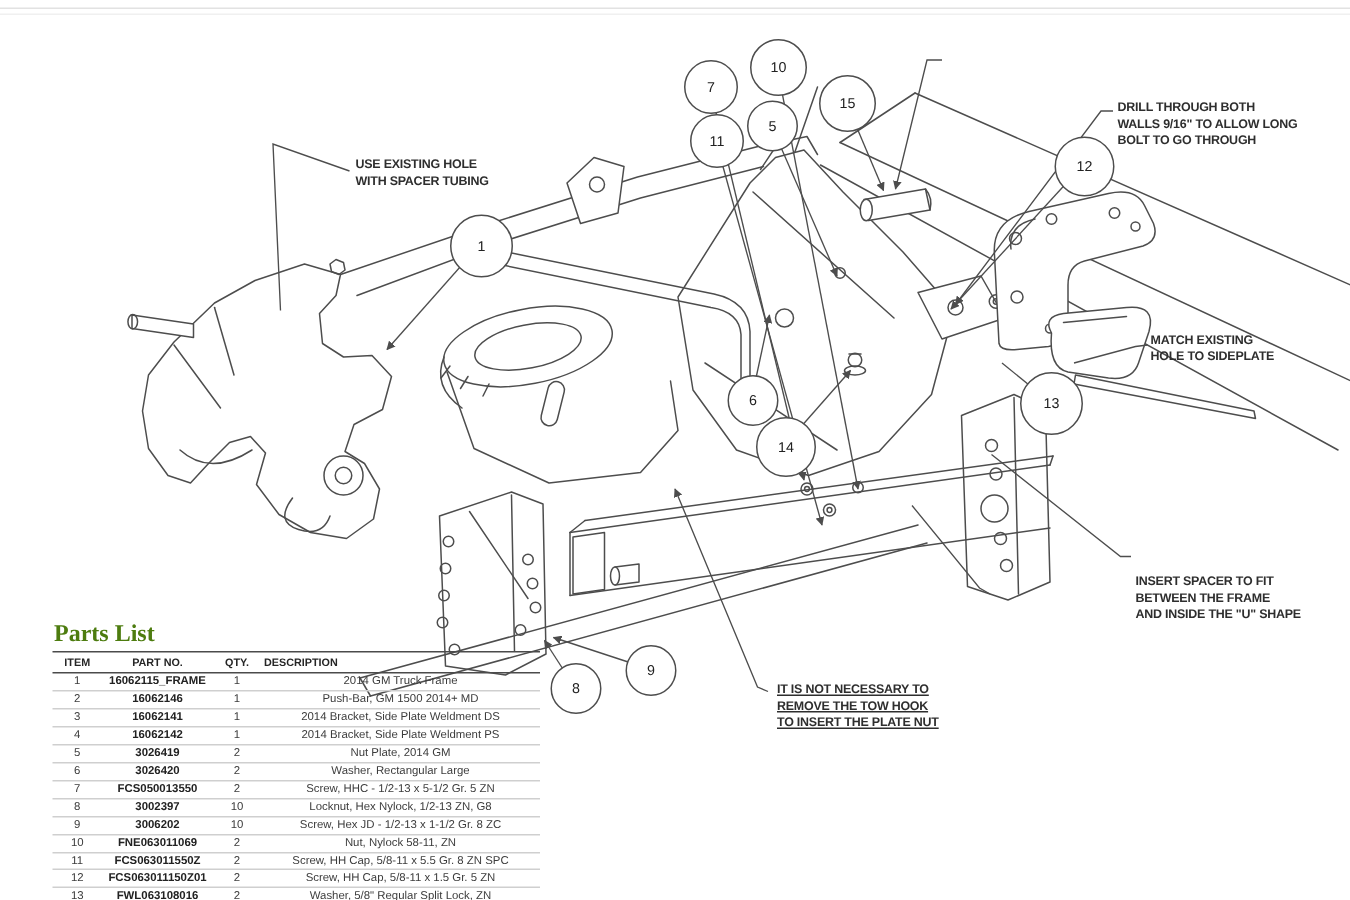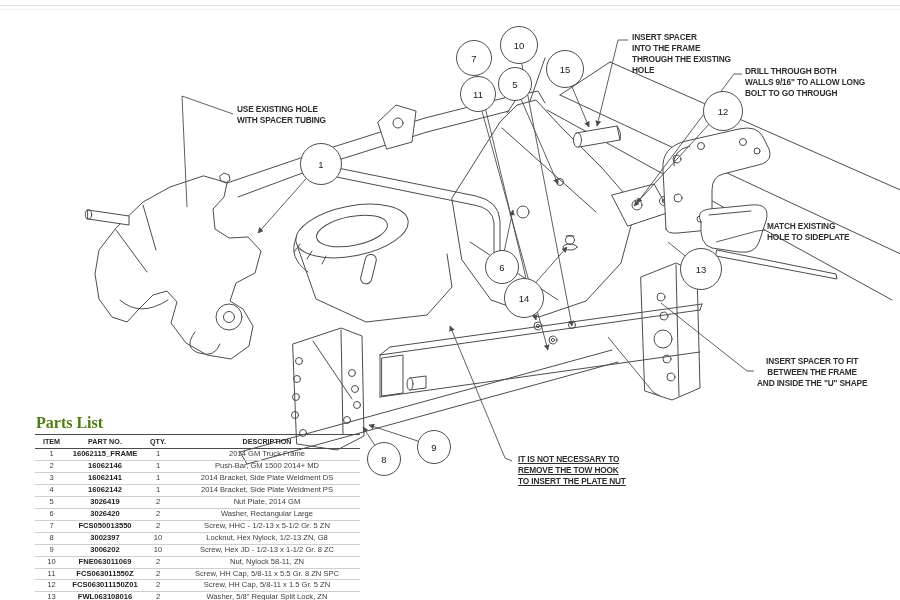--- a/index.html
+++ b/index.html
@@ -15,21 +15,21 @@
         font-size:9.5px;color:#222;z-index:5;}
   
   .parts-title{position:absolute;left:36px;top:414px;font-family:"Liberation Serif",serif;
         font-weight:bold;font-size:16px;color:#4d7c0f;}
   table.parts{position:absolute;left:35px;top:434px;width:325px;border-collapse:collapse;
         font-size:7.6px;color:#3c3c3c;table-layout:fixed;}
   table.parts col.c-item{width:33px;} table.parts col.c-part{width:74px;}
   table.parts col.c-qty{width:32px;}  table.parts col.c-desc{width:186px;}
   table.parts th{font-size:7.2px;font-weight:bold;color:#262626;padding:2px 2px;
         border-top:1.4px solid #4b4b4b;border-bottom:1.4px solid #4b4b4b;text-align:center;}
-  table.parts th:last-child{text-align:center;}
+  table.parts th:last-child{text-align:left;}
   table.parts td{padding:1px 2px;border-bottom:1px solid #cfcfcf;line-height:1.18;
         white-space:nowrap;overflow:hidden;text-align:center;}
   table.parts td:nth-child(1){text-align:center;}
   table.parts td:nth-child(2){text-align:center;font-weight:bold;color:#222;margin-left:11px;}
   table.parts td:nth-child(3){text-align:center;}
   table.parts tr:last-child td{border-bottom:3px solid #4e4e4e;}
 </style>
 </head>
 <body>
 
@@ -215,30 +215,26 @@
       <div class="balloon" style="left: 703px; top: 91px; width: 38px; height: 38px;">12</div>
       <div class="balloon" style="left: 485px; top: 250px; width: 32px; height: 32px;">6</div>
       <div class="balloon" style="left: 504px; top: 278px; width: 38px; height: 38px;">14</div>
       <div class="balloon" style="left: 680px; top: 248px; width: 40px; height: 40px;">13</div>
       <div class="balloon" style="left: 367px; top: 442px; width: 32px; height: 32px;">8</div>
       <div class="balloon" style="left: 417px; top: 430px; width: 32px; height: 32px;">9</div>
     </div>
 
   <div class="anno" style="left:237px;top:104px;">USE EXISTING HOLE
 WITH SPACER TUBING</div>
-  <div class="anno" style="left:632px;top:32px;">INSERT SPACER
-INTO THE FRAME
-THROUGH THE EXISTING
-HOLE</div>
   <div class="anno" style="left:745px;top:66px;">DRILL THROUGH BOTH
 WALLS 9/16" TO ALLOW LONG
 BOLT TO GO THROUGH</div>
   <div class="anno" style="left:767px;top:221px;">MATCH EXISTING
 HOLE TO SIDEPLATE</div>
-  <div class="anno" style="left:757px;top:356px;text-align:center;">INSERT SPACER TO FIT
+  <div class="anno" style="left:757px;top:382px;">INSERT SPACER TO FIT
 BETWEEN THE FRAME
 AND INSIDE THE "U" SHAPE</div>
   <div class="anno" style="left:518px;top:454px;text-decoration:underline;">IT IS NOT NECESSARY TO
 REMOVE THE TOW HOOK
 TO INSERT THE PLATE NUT</div>
 
   <div class="parts-title">Parts List</div>
   <table class="parts">
     <colgroup>
       <col class="c-item">

